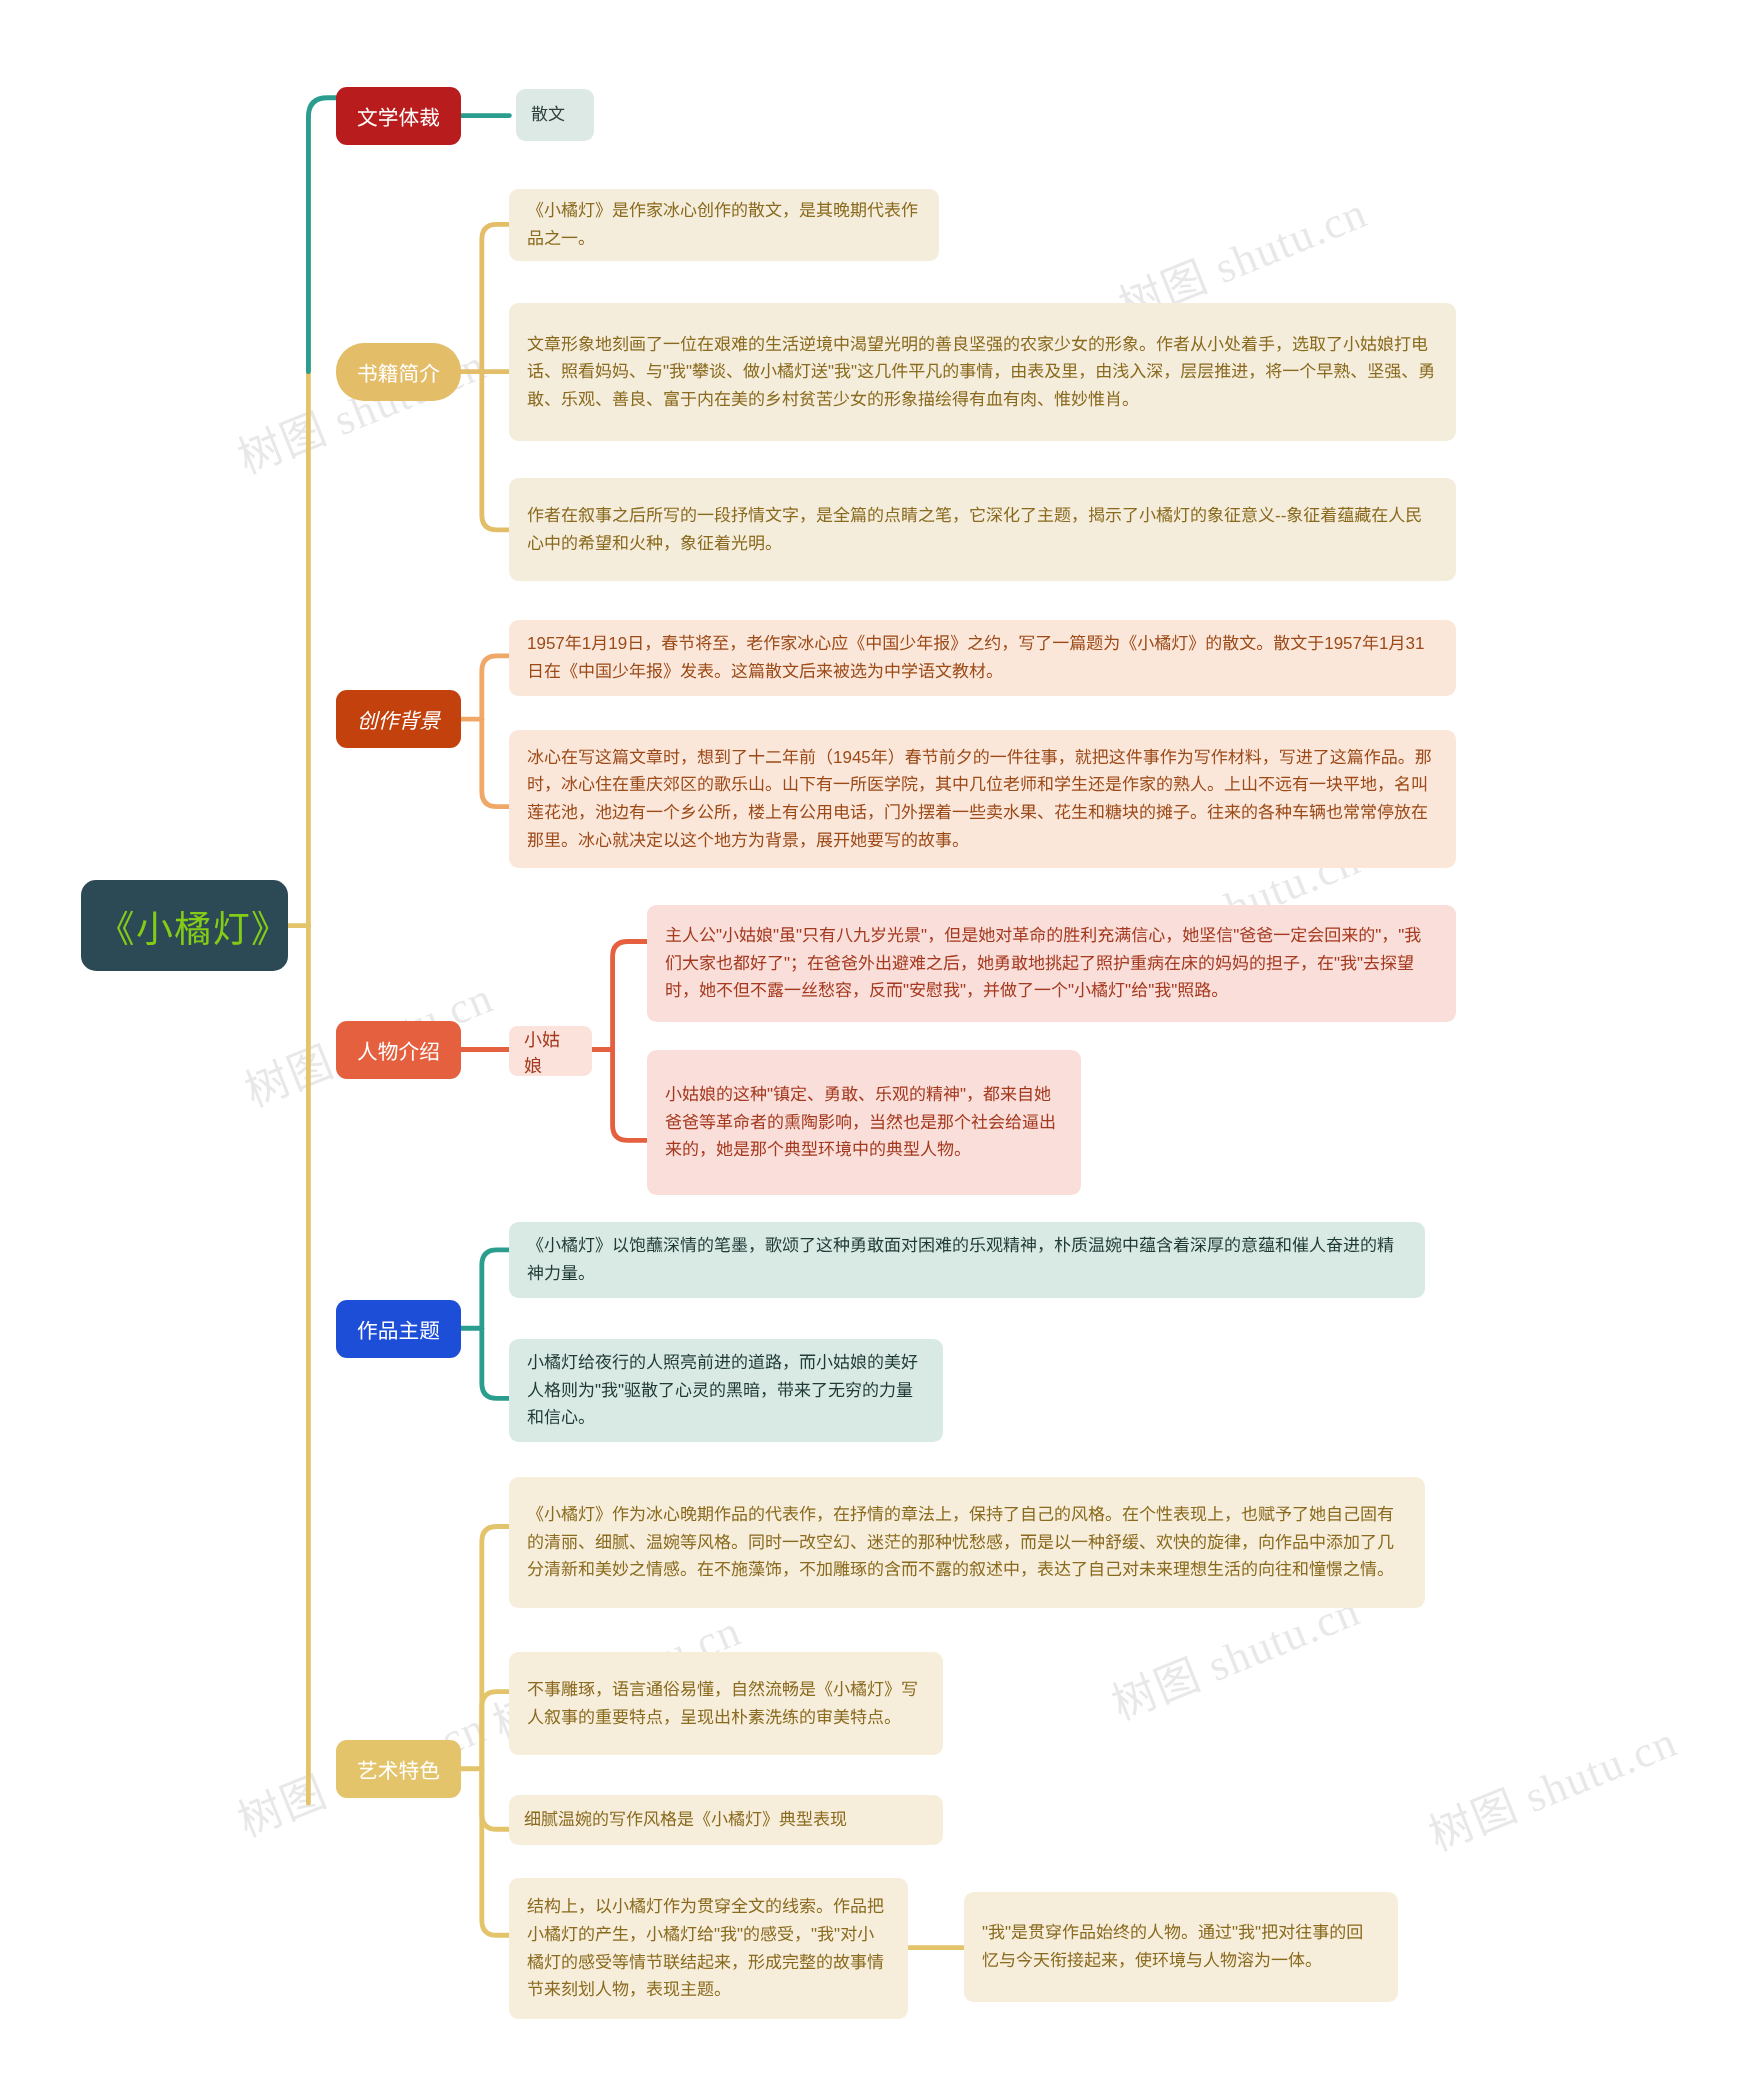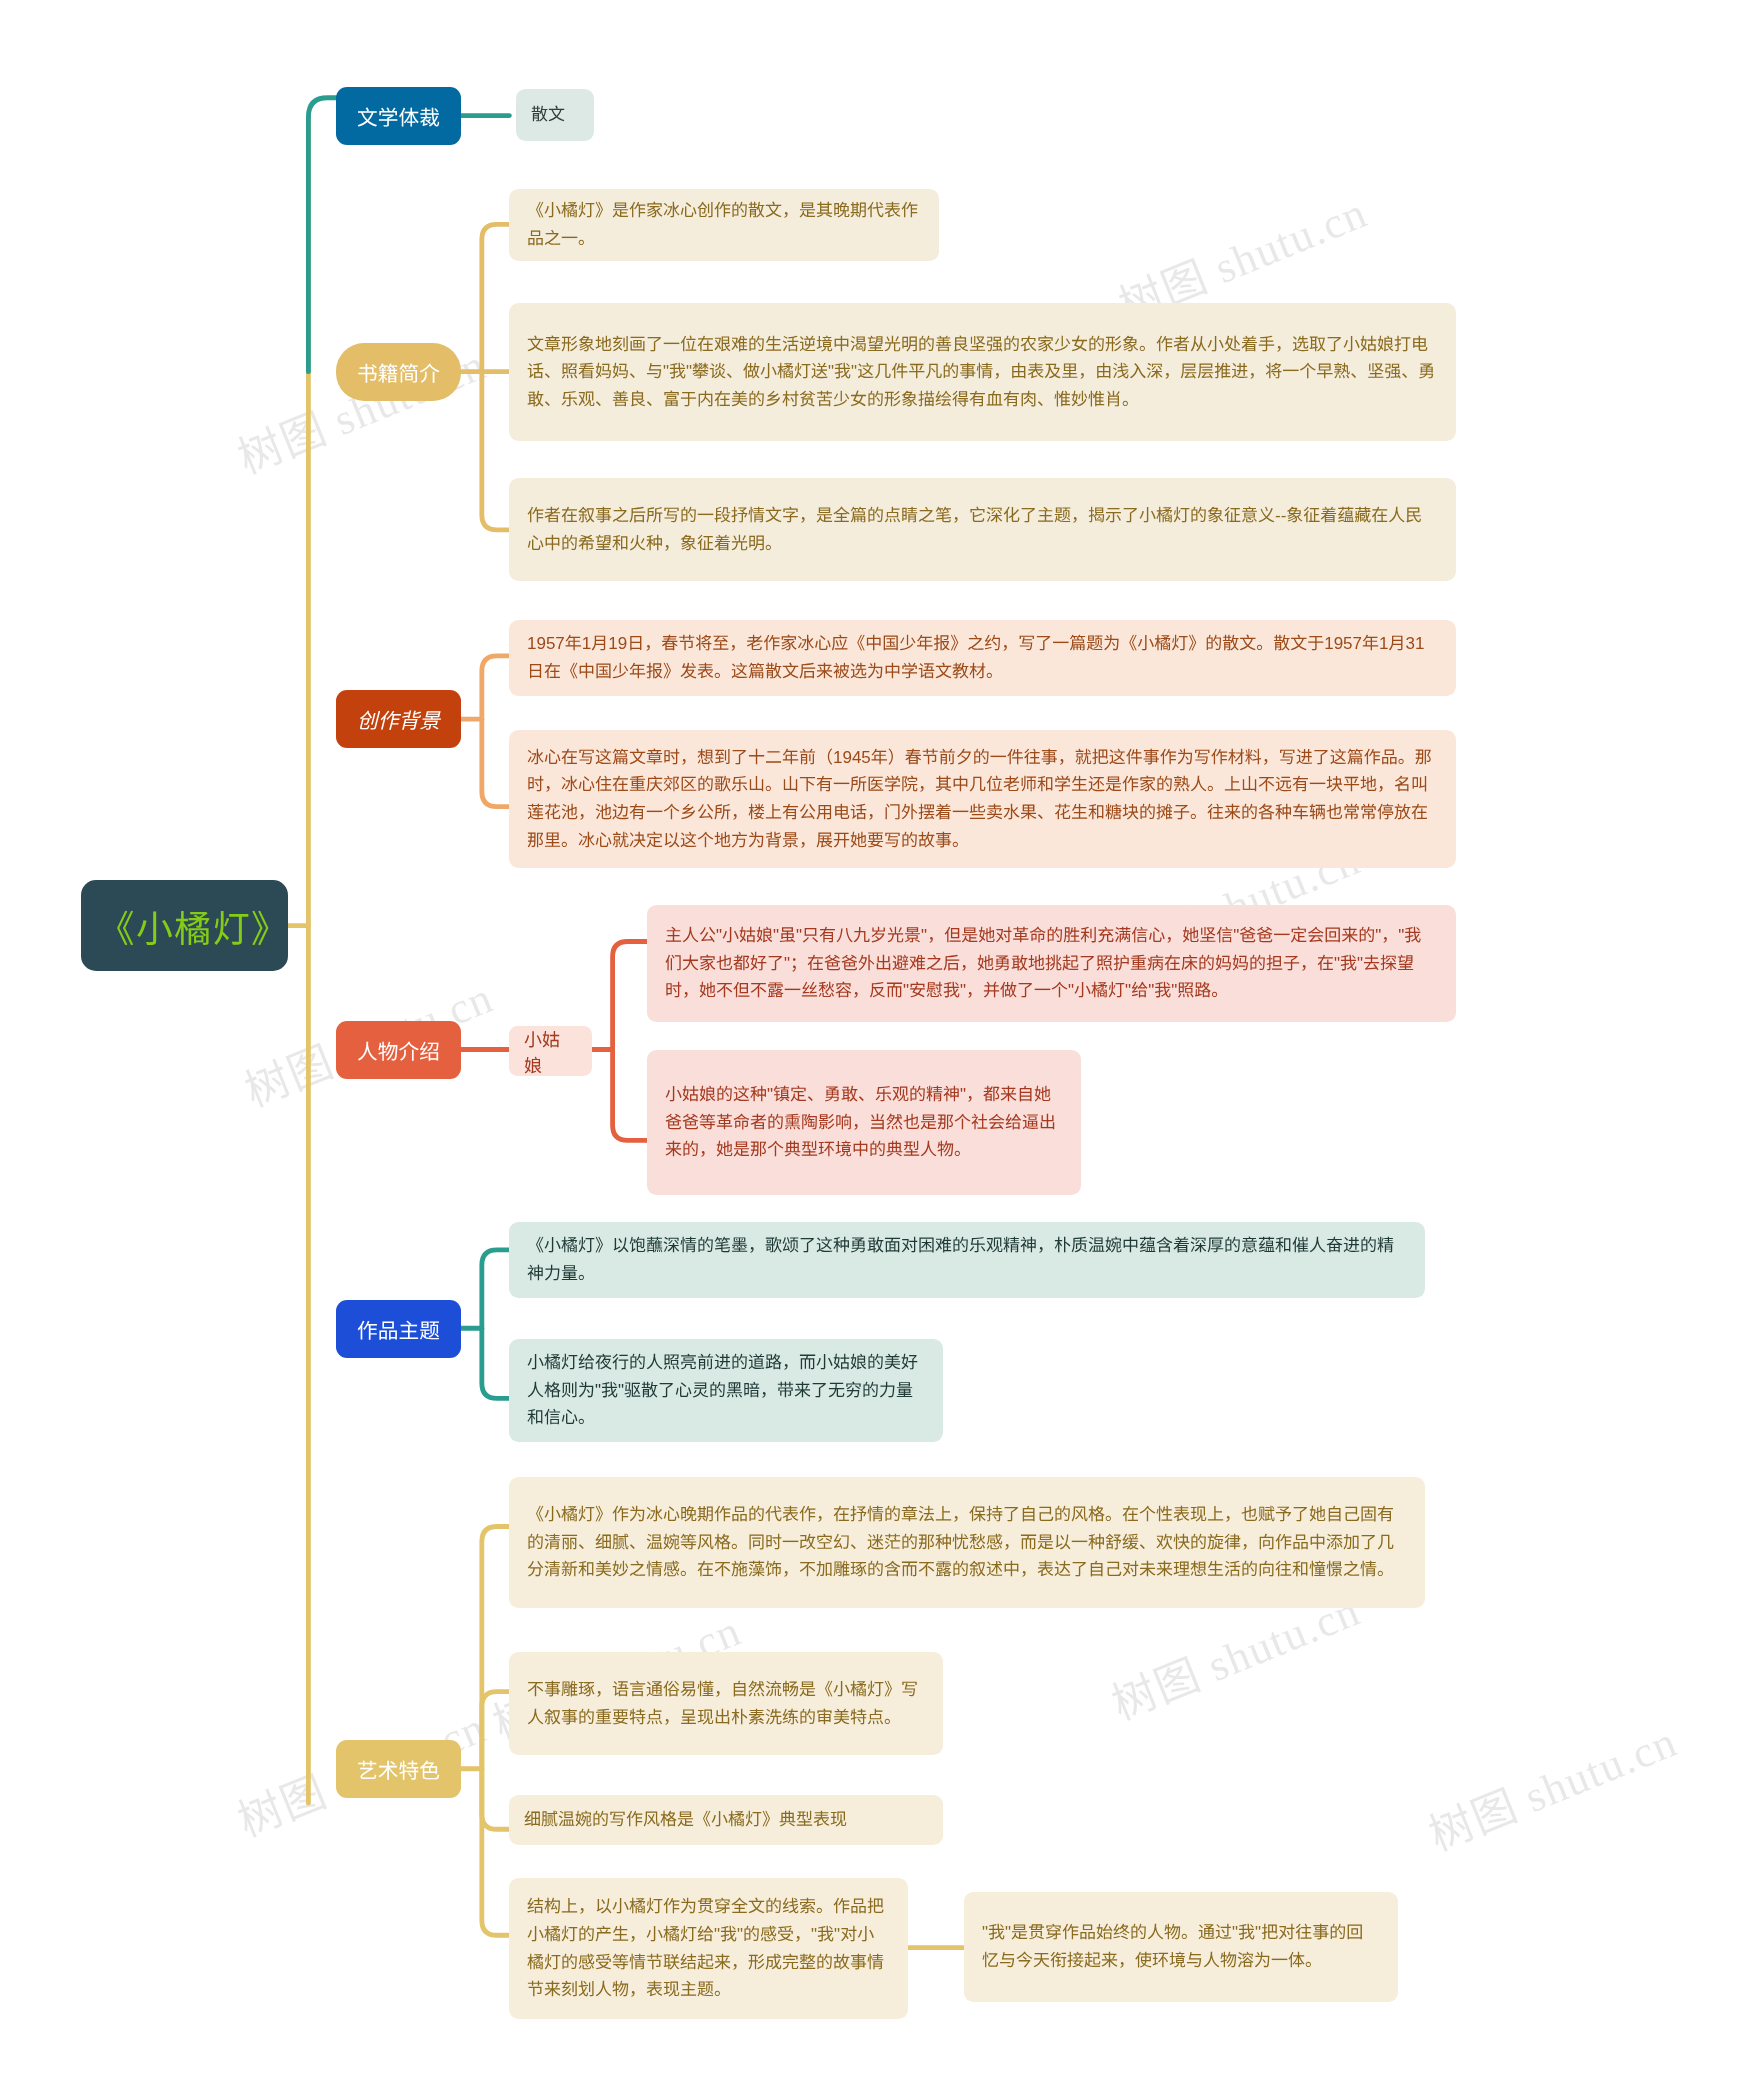--- a/index.html
+++ b/index.html
@@ -74,21 +74,21 @@
   
   .topic {
     color: #ffffff;
     font-size: 20.7px;
     border-radius: 11px;
     justify-content: center;
     padding: 0 11px;
   }
   .topic .txt { text-align: center; }
 
-  .t-green  { background: #0369a1; }
+  .t-green  { background: #b91c1c; }
   .t-gold   { background: #e3bd68; color:#ffffff;border-radius:28px; }
   .t-orange { background: #c2410c; color:#ffffff;font-style:italic; }
   .t-red    { background: #e4603f; color:#ffffff; }
   .t-teal   { background: #1d4ed8; }
   .t-yellow { background: #e3c46a; color:#ffffff; }
 
   
   .leaf {
     font-size: 17px;
     line-height: 1.62;

